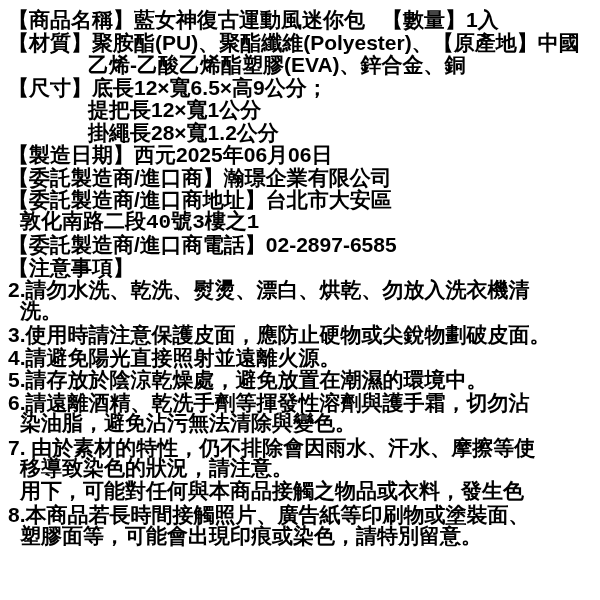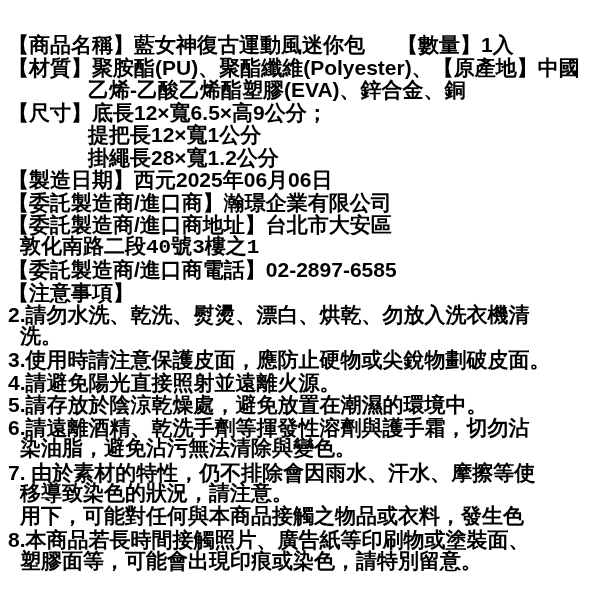--- a/index.html
+++ b/index.html
@@ -19,24 +19,24 @@
     font-family: "Liberation Sans", "DejaVu Sans", sans-serif;
     font-weight: bold;
   }
   .line {
     font-size: 21px;
     line-height: 22.5px;
     height: 22.5px;
     white-space: nowrap;
     letter-spacing: 0;
   }
-  .rel { position: relative; margin-top: 25px; }
+  .rel { position: relative; }
   .qty {
     position: absolute;
-    left: 389px;
+    left: 374px;
     top: 0;
   }
   .ind80 { padding-left: 80px; }  
   .ind12 { padding-left: 12px; font-family: Liberation Mono, monospace; }  
 </style>
 </head>
 <body>
 
 <div class="sheet">
 

